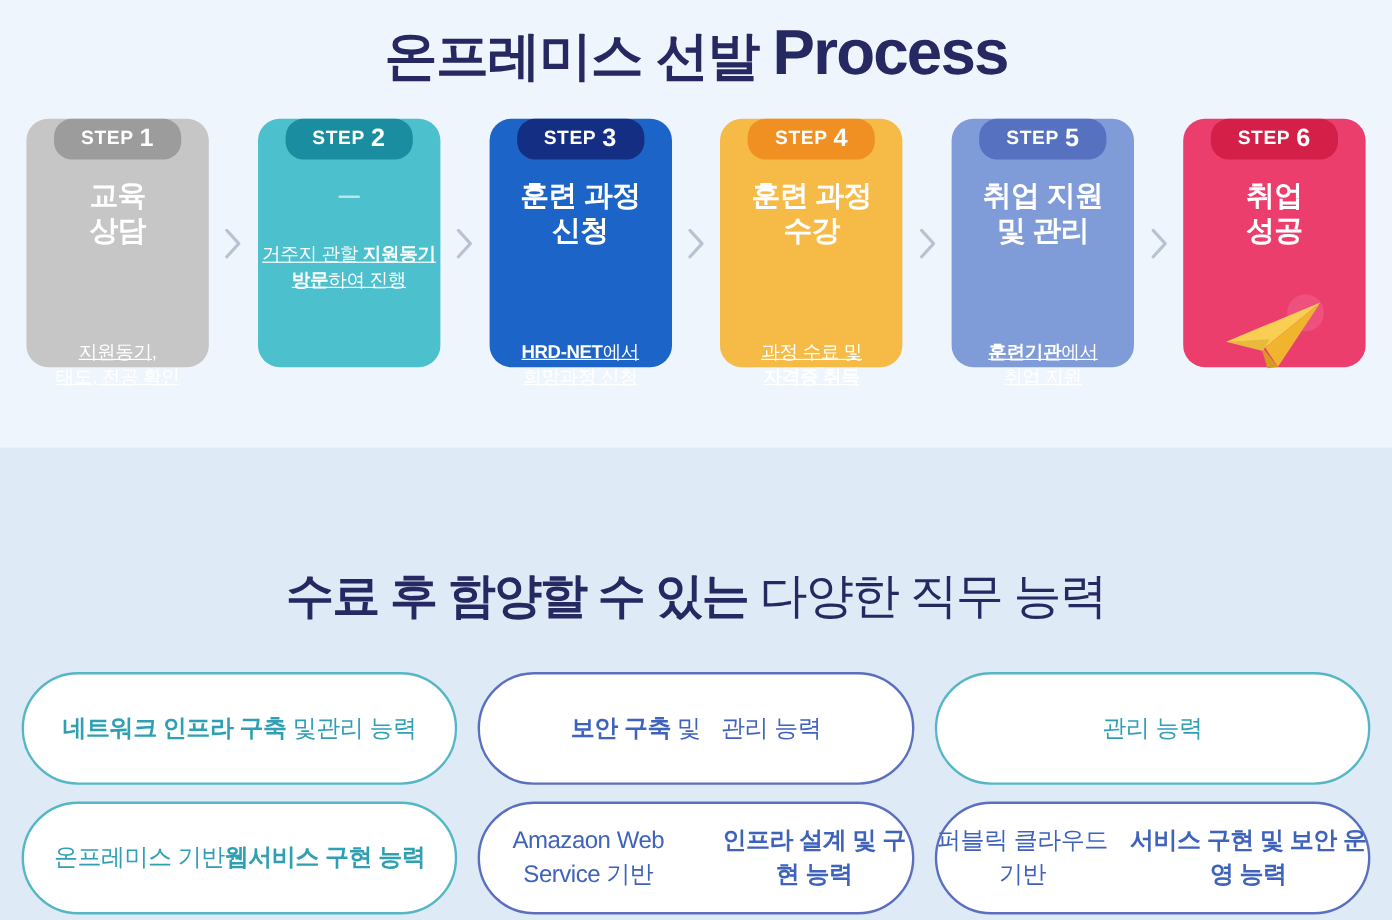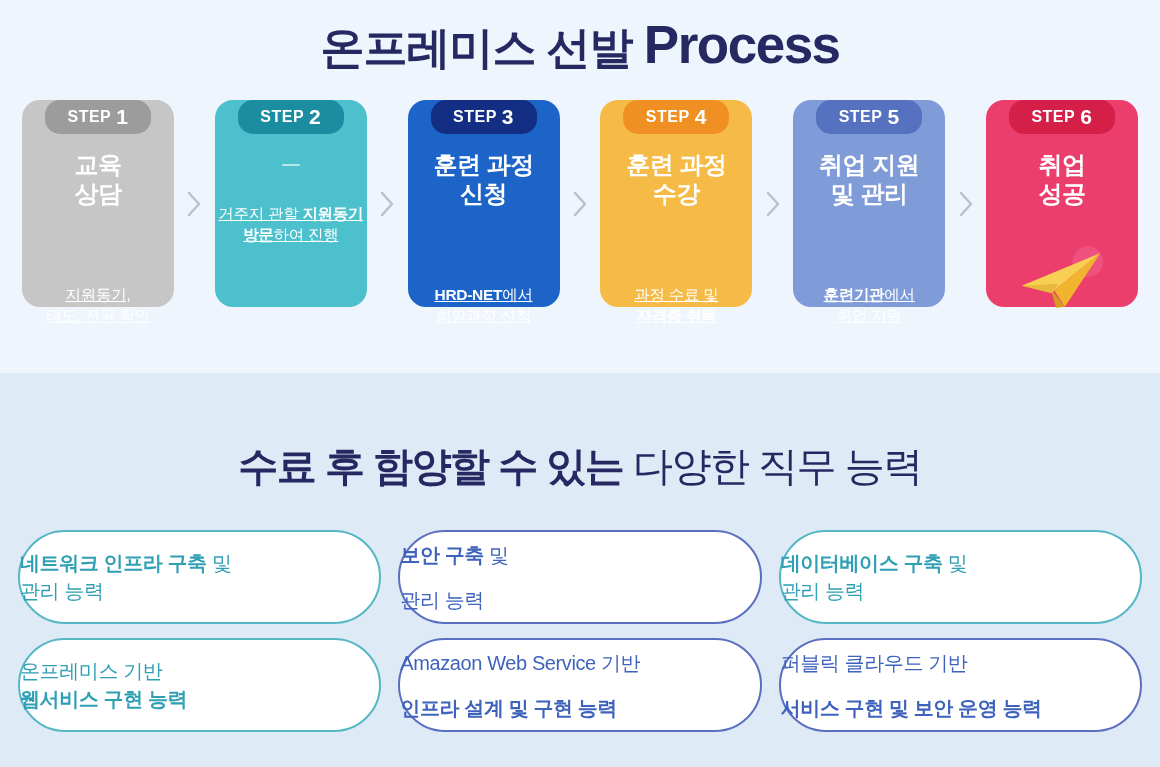--- a/index.html
+++ b/index.html
@@ -38,31 +38,31 @@
   .step-desc .b { font-weight:700; }
   .step-plane { margin-top:10px; }
   .chevron { align-self:center; width:14px; height:26px; flex:0 0 14px; }
   .chevron svg { display:block; }
   .process-note {
     position:absolute; top:294px; right:14px;
     font-size:11.5px; color:#a9b7ca; letter-spacing:-.2px;
   }
   
   .sec-skills { position:absolute; top:373px; left:0; width:1160px; height:394px; background:#dfeaf7; }
-  .skills-heading { text-align:center; padding-top:66px; font-size:40px; color:#262961; letter-spacing:-1.5px; }
+  .skills-heading { text-align:center; padding-top:96px; font-size:40px; color:#262961; letter-spacing:-1.5px; }
   .skills-heading .hv { font-weight:800; }
   .skills-heading .rest { font-weight:500; }
   .pill-grid {
     margin:36px 18px 0 18px;
     display:grid; grid-template-columns:repeat(3,1fr); gap:14px 17px;
   }
   .pill {
     height:94px; background:#ffffff; border-radius:50px;
-    border:2px solid; display:flex; flex-direction:column;
-    align-items:flex-start; justify-content:center;
+    border:2px solid; display:flex; 
+    align-items:center; justify-content:center;
     font-size:20px; line-height:1.4; letter-spacing:-.4px; text-align:center;
   }
   .pill .b { font-weight:700; }
   .pill.teal { border-color:#55b7c4; color:#2f9fb4; }
   .pill.blue { border-color:#5b6fc0; color:#3f63bd;gap:17px; }
 </style>
 </head>
 <body>
 
 <div class="sec-process">
@@ -182,21 +182,20 @@
     <div class="l1"><span class="b">네트워크 인프라 구축</span><span> 및</span></div>
     <div class="l2"><span>관리 능력</span></div>
   </div>
 
   <div class="pill blue">
     <div class="l1"><span class="b">보안 구축</span><span> 및</span></div>
     <div class="l2"><span>관리 능력</span></div>
   </div>
 
   <div class="pill teal">
-    <div class="l1"><span class="b">데이터베이스 구축</span><span> 및</span></div>
     <div class="l2"><span>관리 능력</span></div>
   </div>
 
   <div class="pill teal">
     <div class="l1"><span>온프레미스 기반</span></div>
     <div class="l2"><span class="b">웹서비스 구현 능력</span></div>
   </div>
 
   <div class="pill blue">
     <div class="l1"><span>Amazaon Web Service 기반</span></div>

